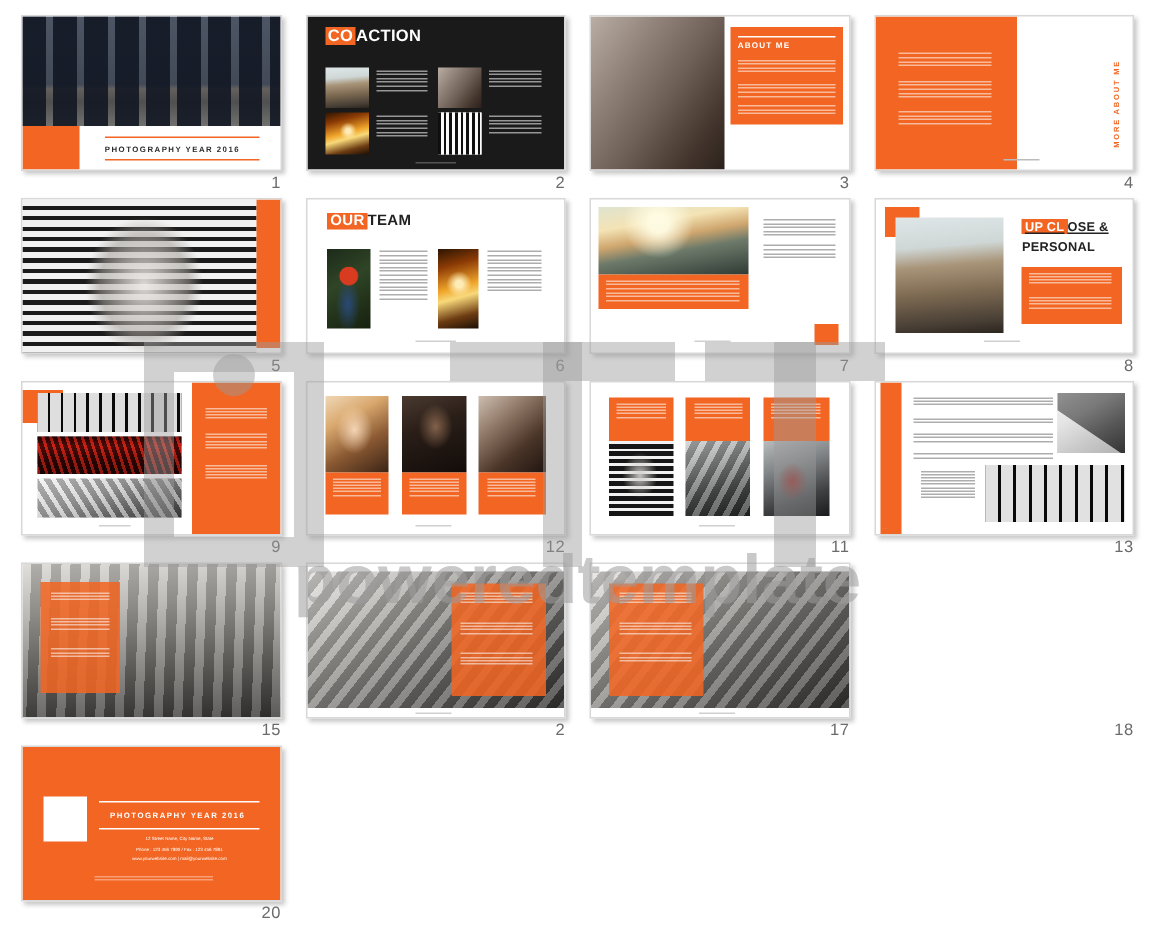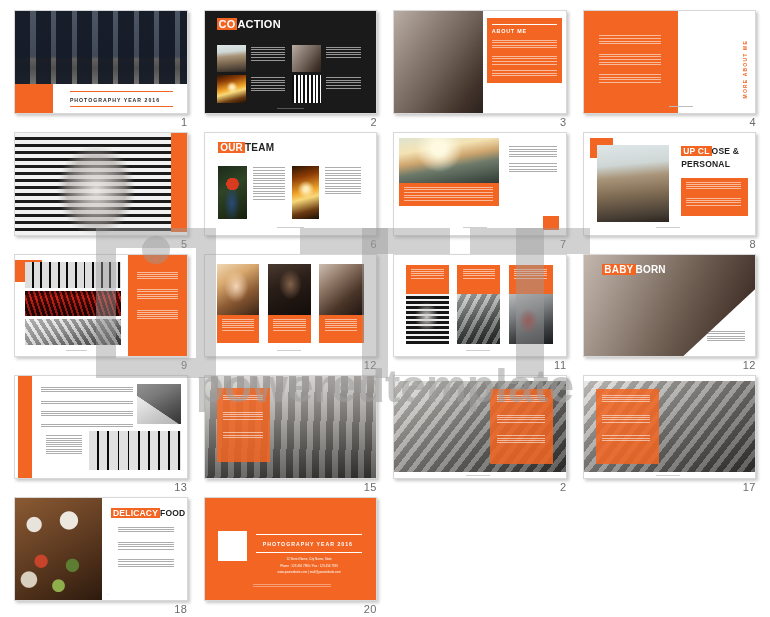--- a/index.html
+++ b/index.html
@@ -333,21 +333,21 @@
       <div class="orange" style="right:4%;bottom:5%;width:9%;height:13%;"></div>
       <div class="footline" style="left:40%;width:14%;top:93%;"></div>
     </div>
     <div class="num">7</div>
   </div>
 
   <div class="cell">
     <div class="slide">
       <div class="orange" style="left:4%;top:5%;width:13%;height:20%;"></div>
       <div class="ph p-jump" style="left:8%;top:12%;width:42%;height:76%;"></div>
-      <div class="ttl" style="left:57%;top:13%;font-size:8.5px;">
+      <div class="ttl" style="left:57%;top:13%;font-size:8.5px;text-decoration:underline;">
         <span class="hl">UP CL</span><span>OSE &amp;</span>
       </div>
       <div class="ttl" style="left:57%;top:26%;font-size:8.5px;">PERSONAL</div>
       <div class="orange" style="left:57%;top:44%;right:4%;height:38%;"></div>
       <div class="lines tx-light tiny" style="left:60%;top:48%;width:32%;">
           <i></i>
           <i></i>
           <i></i>
           <i></i>
         </div>
@@ -458,38 +458,20 @@
           <i></i>
           <i></i>
           <i></i>
         </div>
       <div class="ph p-plaid" style="left:67%;top:39%;width:26%;height:49%;"></div>
       <div class="footline" style="left:42%;width:14%;top:94%;"></div>
     </div>
     <div class="num">11</div>
   </div>
 
-  <div class="cell">
-    <div class="slide">
-      <div class="ph p-baby2" style="inset:0;"></div>
-      <div class="white" style="right:0;bottom:0;width:42%;height:66%;
-                clip-path:polygon(100% 0,100% 100%,0 100%);"></div>
-      <div class="ttl" style="left:11%;top:9%;font-size:10px;">
-        <span class="hl">BABY</span><span style="color:#fff;">BORN</span>
-      </div>
-      <div class="lines tx-dark tiny" style="right:6%;bottom:14%;width:22%;">
-          <i></i>
-          <i></i>
-          <i></i>
-          <i></i>
-          <i></i>
-        </div>
-    </div>
-    <div class="num">12</div>
-  </div>
 
   <div class="cell">
     <div class="slide">
       <div class="orange" style="left:2%;top:0;width:8%;bottom:0;"></div>
       <div class="lines tx-dark tiny" style="left:15%;top:10%;width:54%;">
           <i></i>
           <i></i>
           <i></i>
         </div>
       <div class="lines tx-dark tiny" style="left:15%;top:24%;width:54%;">
@@ -595,44 +577,20 @@
           <i></i>
           <i></i>
           <i></i>
         </div>
       <div class="footline" style="left:42%;width:14%;bottom:2%;"></div>
     </div>
     <div class="num">17</div>
   </div>
 
   <div class="cell">
-    <div class="slide">
-      <div class="ph p-food" style="left:0;top:0;width:51%;bottom:0;"></div>
-      <div class="ttl" style="left:56%;top:10%;font-size:8.5px;">
-        <span class="hl">DELICACY</span><span>FOOD</span>
-      </div>
-      <div class="lines tx-dark tiny" style="left:60%;top:28%;width:33%;">
-          <i></i>
-          <i></i>
-          <i></i>
-        </div>
-      <div class="lines tx-dark tiny" style="left:60%;top:43%;width:33%;">
-          <i></i>
-          <i></i>
-          <i></i>
-          <i></i>
-        </div>
-      <div class="lines tx-dark tiny" style="left:60%;top:60%;width:33%;">
-          <i></i>
-          <i></i>
-          <i></i>
-          <i></i>
-        </div>
-      <div class="footdot" style="left:53%;bottom:3%;">···</div>
-    </div>
     <div class="num">18</div>
   </div>
 
 
   <div class="cell">
     <div class="slide">
       <div class="orange" style="inset:0;"></div>
       <div class="white" style="left:8%;top:32%;width:17%;height:30%;"></div>
       <div class="footline" style="left:30%;right:8%;top:35%;background:#fff;"></div>
       <div class="ttl" style="left:34%;top:42%;font-size:5.2px;color:#fff;letter-spacing:1px;">PHOTOGRAPHY  YEAR  2016</div>

